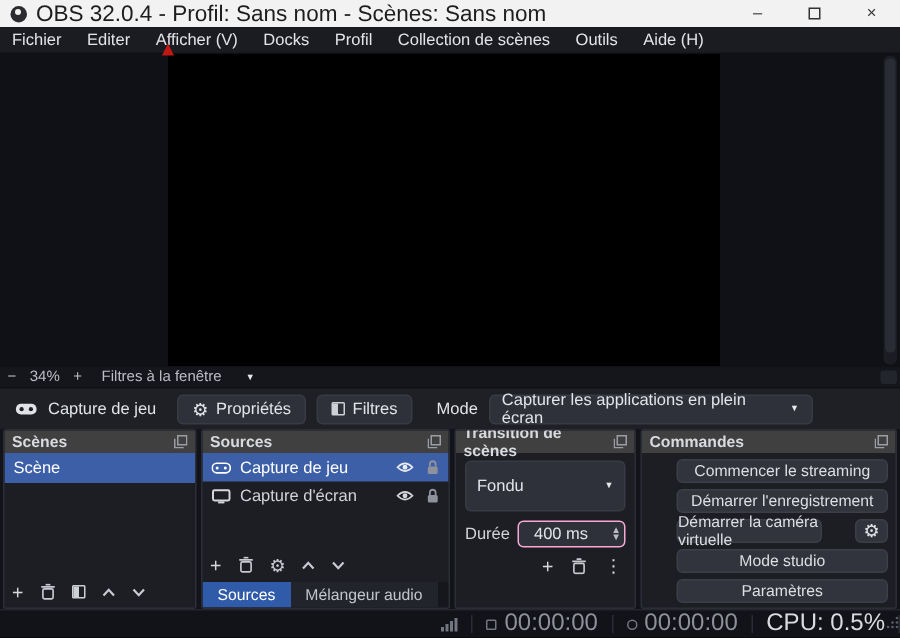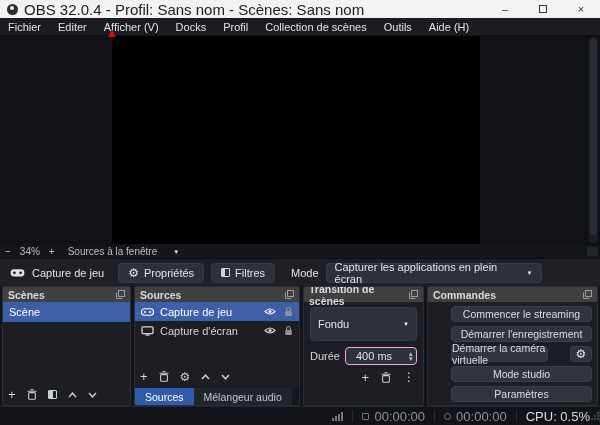--- a/index.html
+++ b/index.html
@@ -97,21 +97,21 @@
   
   .cmd-body { padding:4px 5px; display:flex; flex-direction:column; gap:4px; }
   .cmd-row { display:flex; gap:4px; }
   .cmd-btn { flex:1; height:16px; background:#31343d; border:1px solid #3c3f48; border-radius:4px;
              display:flex; align-items:center; justify-content:center; font-size:10.5px; color:#dcdee3;margin-left:18px; }
   .cmd-gear { flex:0 0 22px; }
 
   
   .statusbar { position:absolute; top:406px; left:0; width:600px; height:19px; background:#121318;
                border-top:1px solid #24262c; display:flex; align-items:center; justify-content:flex-end; }
-  .sb-seg { display:flex; align-items:center; gap:5px; padding:0 9px; height:12px; font-size:13px; }
+  .sb-seg { display:flex; align-items:center; gap:5px; padding:0 9px; height:12px; font-size:16px; }
   .sb-sep { width:1px; height:12px; background:#2a2c33; }
   .dim { color:#8e9199; } .bright { color:#d9dbe0; }
   .sig-bars { display:flex; align-items:flex-end; gap:1px; }
   .sig-bars i { display:block; width:2px; background:#73767f; }
   .stream-glyph { width:7px; height:7px; border:1.3px solid #73767f; border-radius:1px; }
   .rec-glyph { width:7px; height:7px; border:1.3px solid #73767f; border-radius:50%; }
   .grip { position:absolute; right:1px; bottom:1px; }
 </style>
 </head>
 <body>
@@ -146,21 +146,21 @@
     <div class="v-scroll">
       <div class="v-thumb"></div>
     </div>
   </div>
   <div class="red-marker"></div>
 
   <div class="zoomrow">
     <span class="zoom-btn">−</span>
     <span class="zoom-level">34%</span>
     <span class="zoom-btn">+</span>
-    <span class="fit-label">Sources à la fenêtre</span>
+    <span class="fit-label">Filtres à la fenêtre</span>
     <span class="fit-arrow">▼</span>
     <span class="scroll-corner"></span>
   </div>
 
   <div class="srctoolbar">
     <span class="src-ico">
       <svg width="15" height="10" viewBox="0 0 15 10">
           <rect x="0.6" y="1.2" width="13.8" height="7.2" rx="3.4" fill="#e0e2e6"></rect>
           <circle cx="4.4" cy="4.8" r="1.4" fill="#1e2026"></circle>
           <circle cx="10.6" cy="4.8" r="1.4" fill="#1e2026"></circle>

